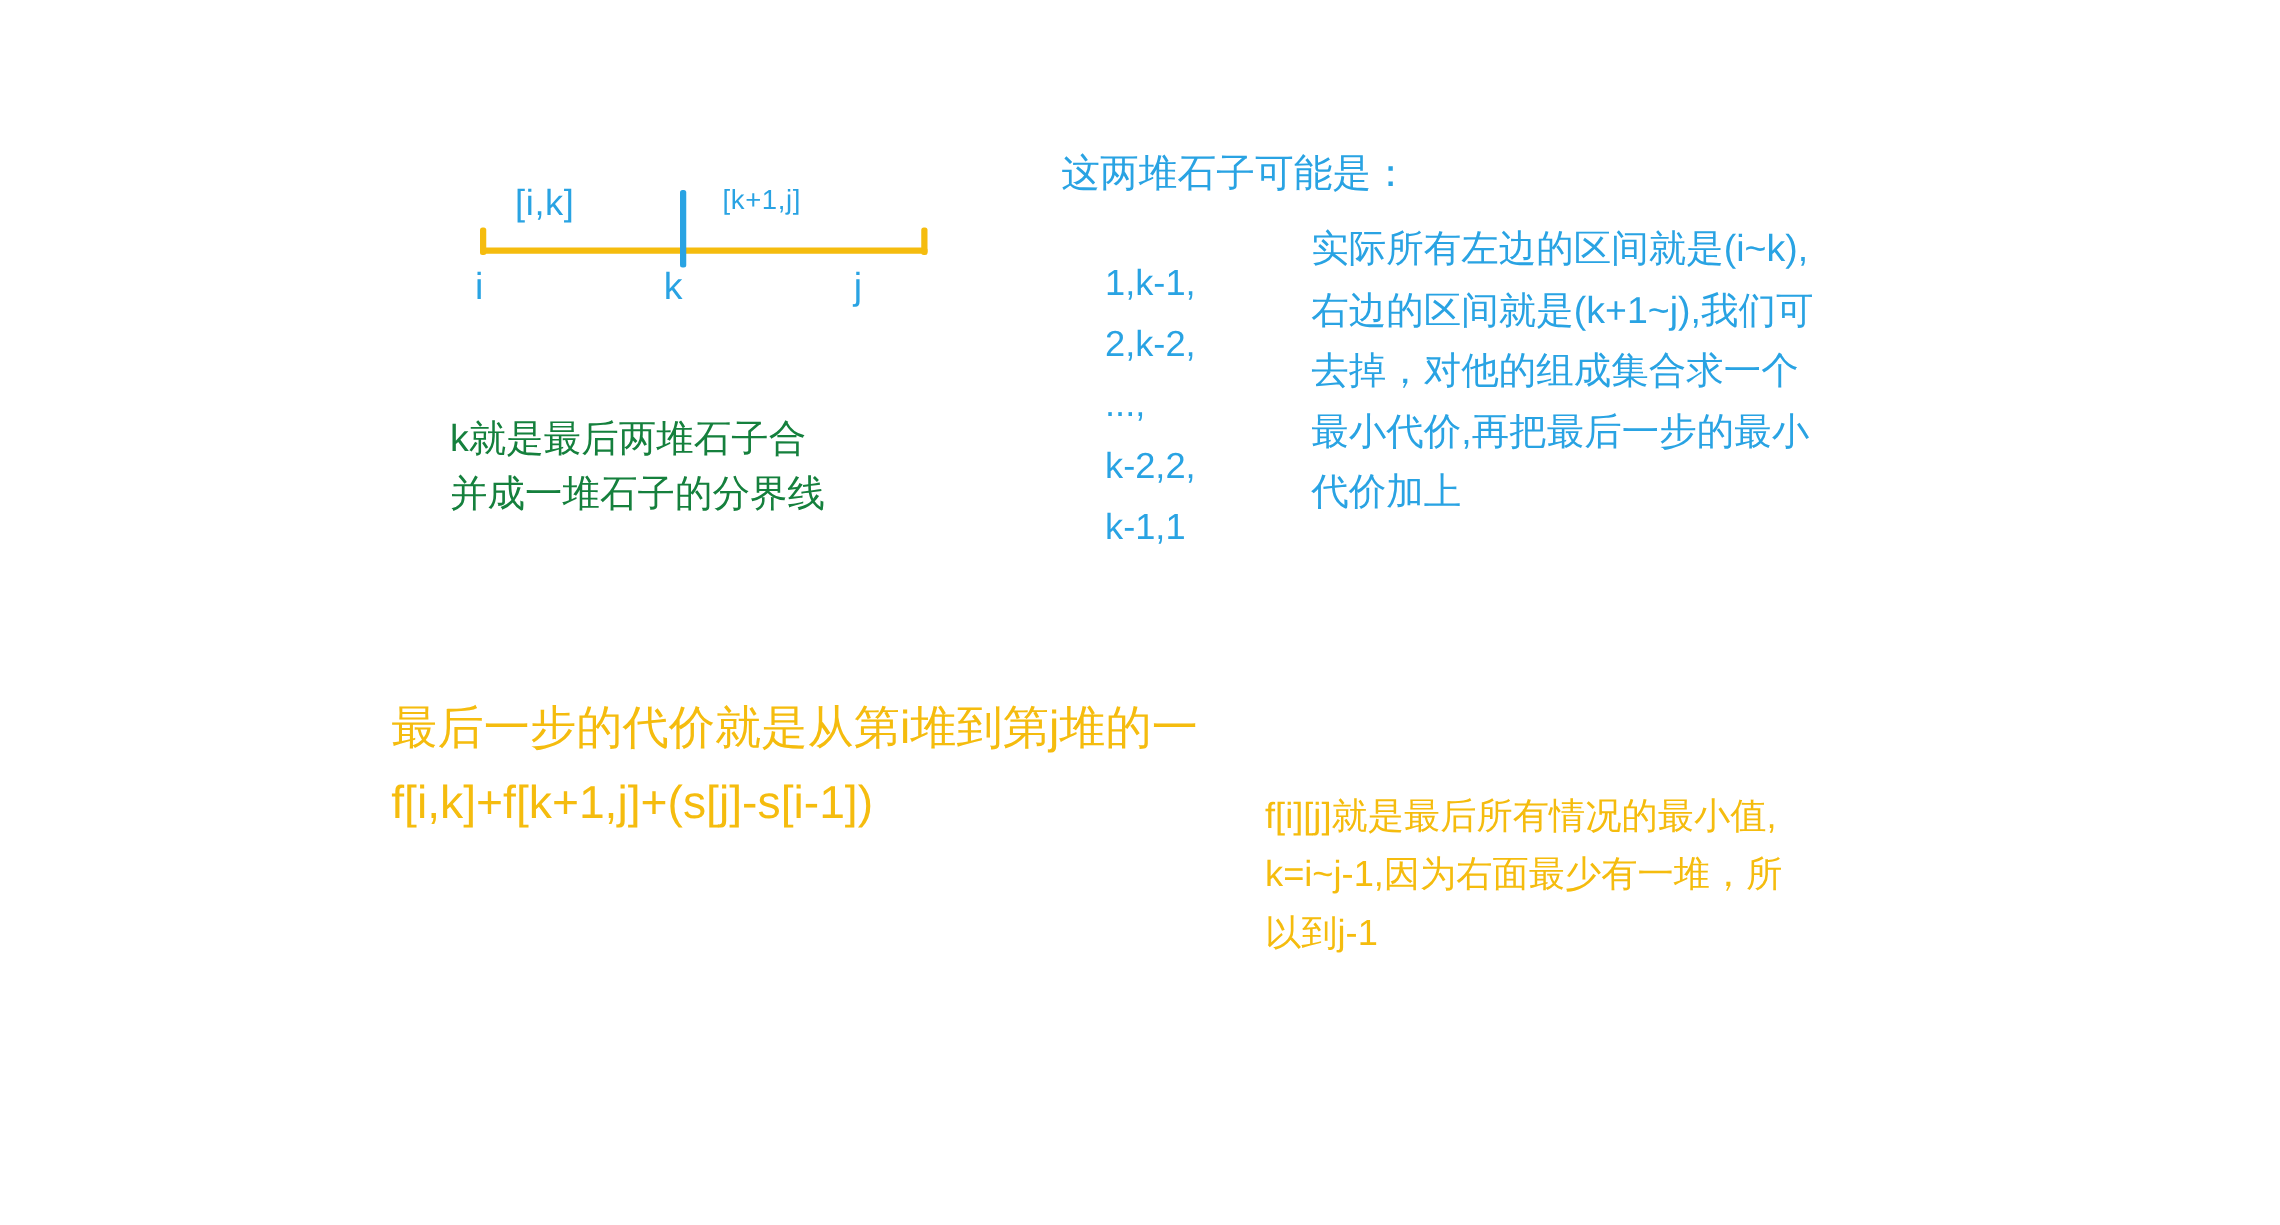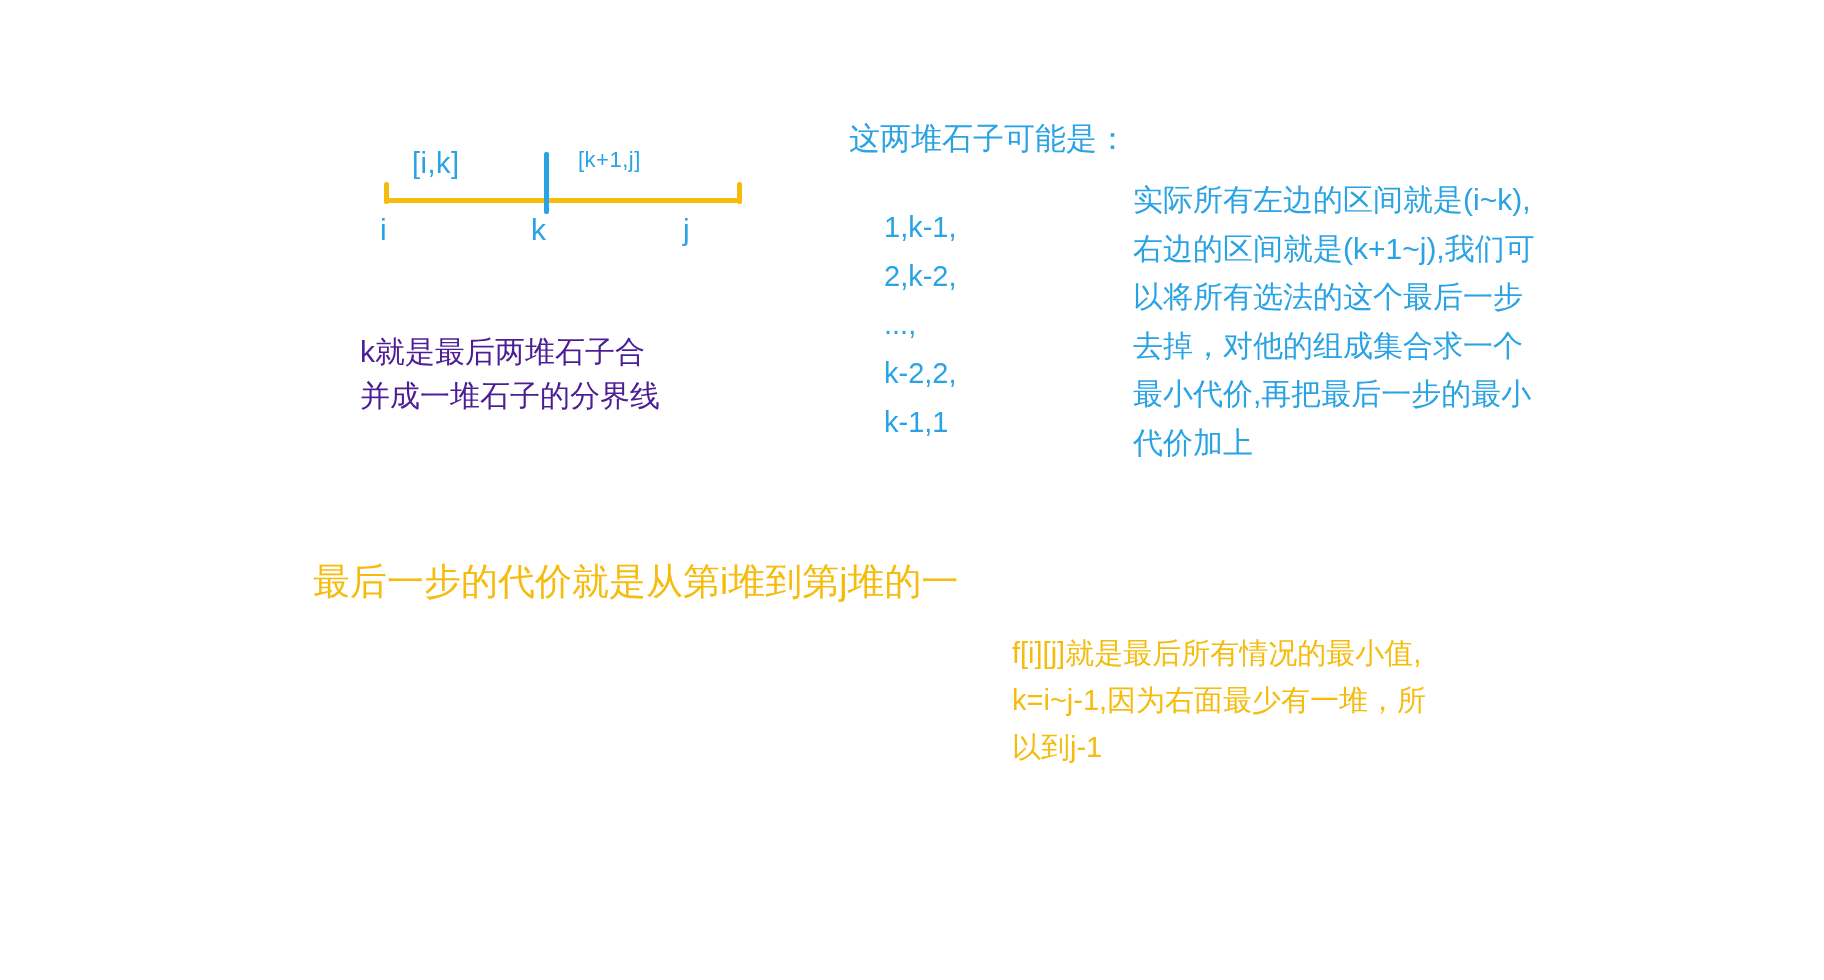--- a/index.html
+++ b/index.html
@@ -92,21 +92,21 @@
   }
 
   
   #divider-note {
     position: absolute;
     left: 360px;
     top: 330px;
     width: 430px;
     font-size: 30px;
     line-height: 1.45;
-    color: #4c1d95;
+    color: #15803d;
   }
   #divider-note div { white-space: nowrap; }
 
   
   #piles-heading {
     position: absolute;
     left: 849px;
     top: 118px;
     font-size: 31px;
     color: #29a3e3;
@@ -122,21 +122,21 @@
     font-size: 29px;
     line-height: 1.68;
     color: #29a3e3;
     margin-top: 27px;
   }
   #pile-list div { white-space: nowrap; }
 
   
   #explanation-blue {
     position: absolute;
-    left: 1133px;
+    left: 1049px;
     top: 176px;
     width: 600px;
     font-size: 30px;
     line-height: 1.62;
     color: #29a3e3;
   }
   #explanation-blue div { white-space: nowrap; }
 
   
   #cost-note {
@@ -190,28 +190,28 @@
     <div>1,k-1,</div>
     <div>2,k-2,</div>
     <div>...,</div>
     <div>k-2,2,</div>
     <div>k-1,1</div>
   </div>
 
   <div id="explanation-blue">
     <div>实际所有左边的区间就是(i~k),</div>
     <div>右边的区间就是(k+1~j),我们可</div>
-    <div>以将所有选法的这个最后一步</div>
     <div>去掉，对他的组成集合求一个</div>
     <div>最小代价,再把最后一步的最小</div>
     <div>代价加上</div>
   </div>
 
   <div id="cost-note">
     <div>最后一步的代价就是从第i堆到第j堆的一</div>
+    <div>f[i,k]+f[k+1,j]+(s[j]-s[i-1])</div>
   </div>
 
   <div id="formula-note">
     <div>f[i][j]就是最后所有情况的最小值,</div>
     <div>k=i~j-1,因为右面最少有一堆，所</div>
     <div>以到j-1</div>
   </div>
 
 </div>
 

